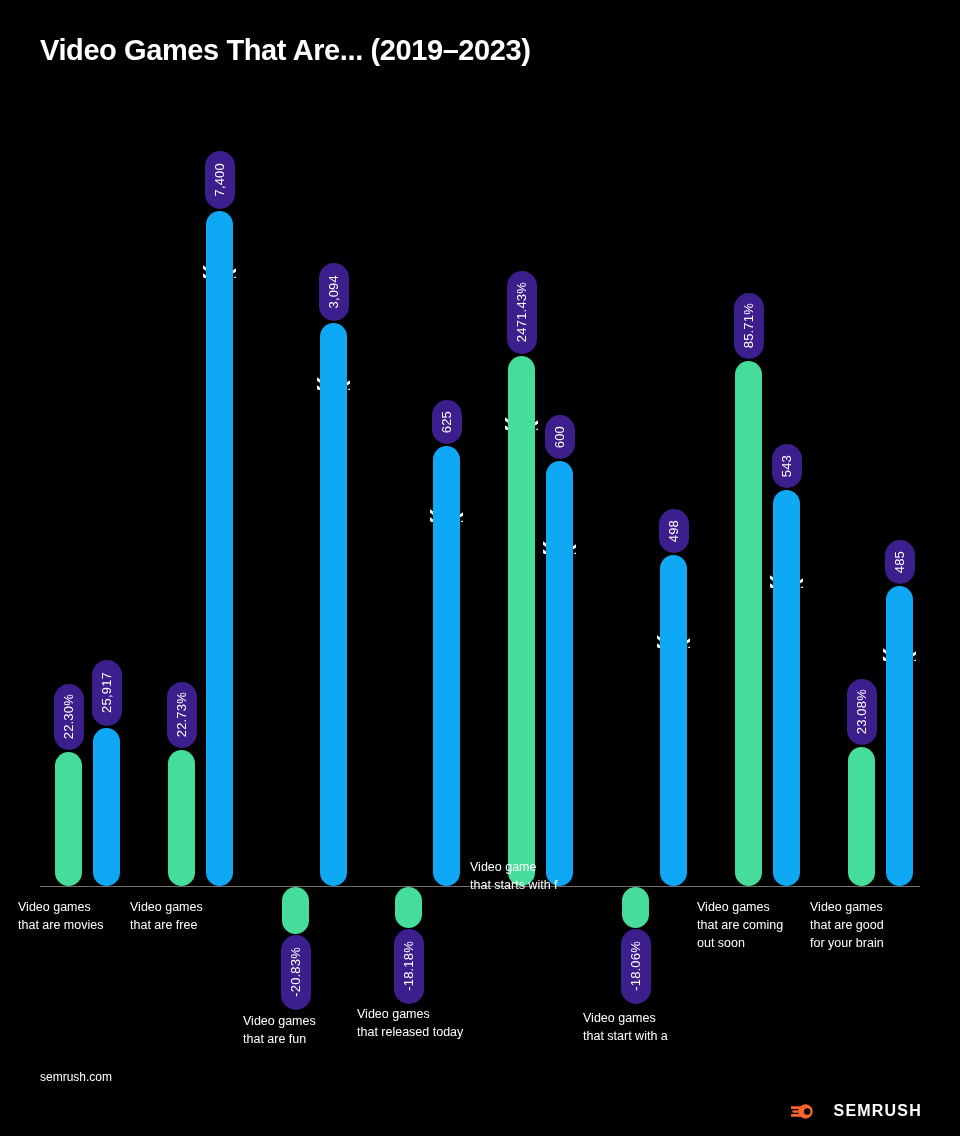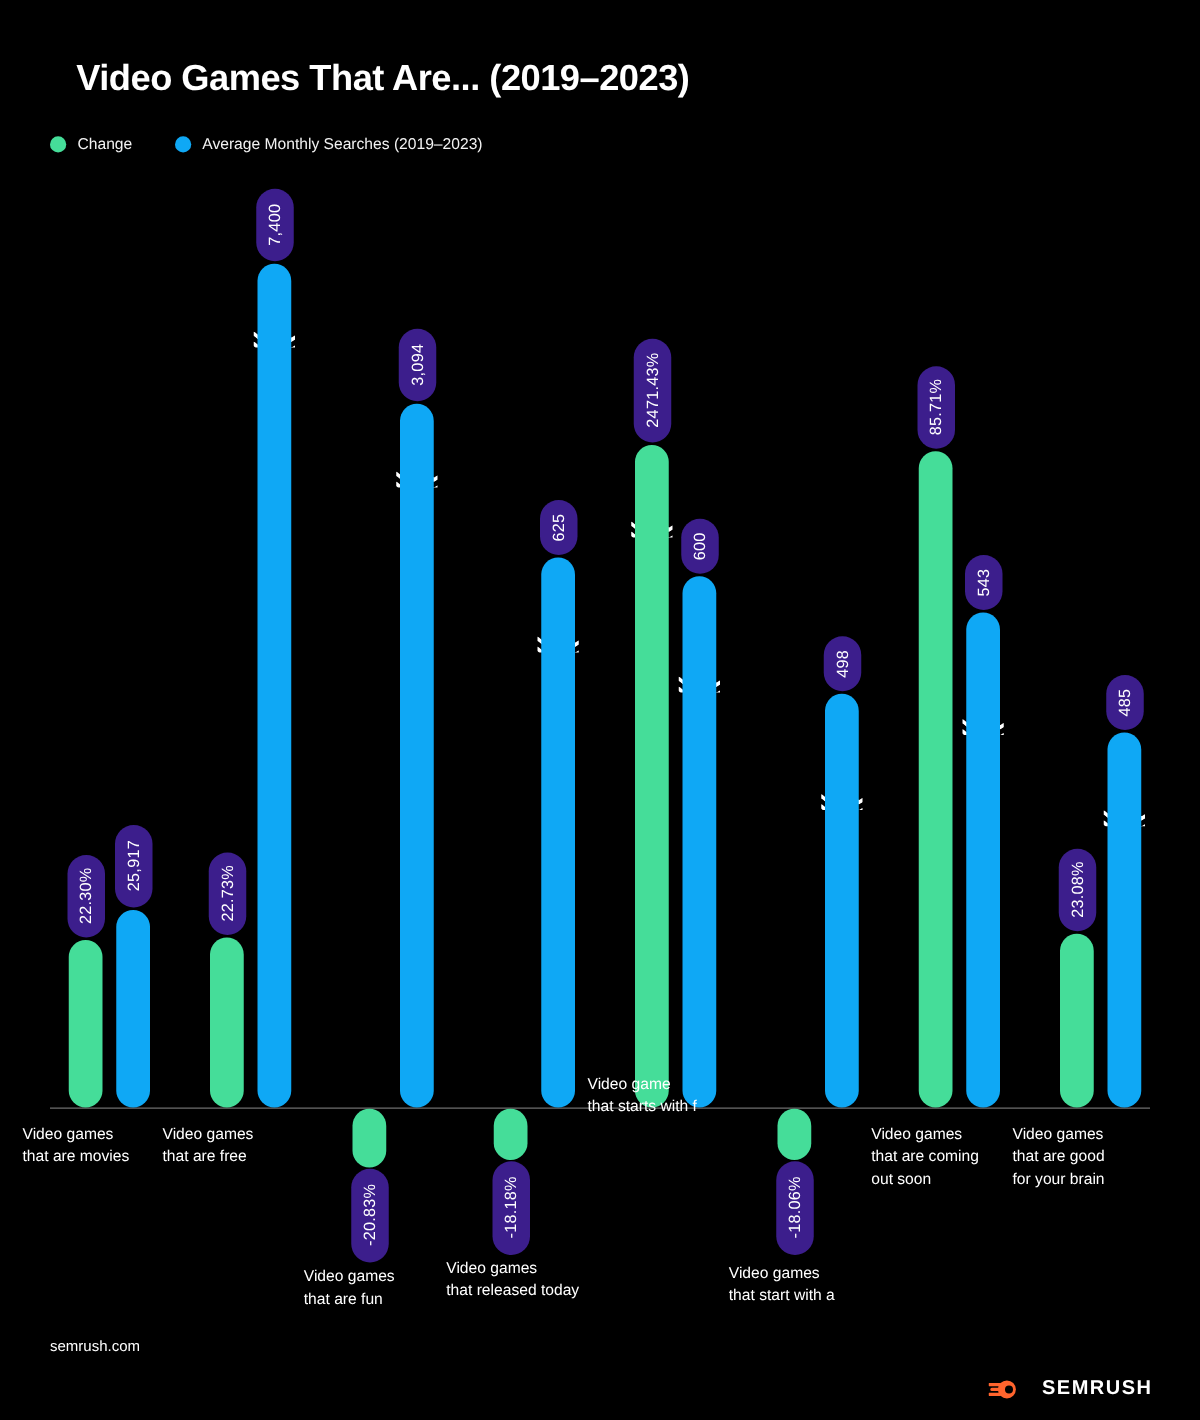--- a/index.html
+++ b/index.html
@@ -8,23 +8,23 @@
     background:#000000;
     font-family:"Liberation Sans", sans-serif;
     color:#ffffff;
     overflow:hidden;
     position:relative;
   }
   .page{position:absolute;inset:0;}
 
   
   .title{
-    position:absolute;left:40px;top:47px;
+    position:absolute;left:40px;top:34px;
     font-size:29px;font-weight:bold;letter-spacing:-0.4px;
-    color:#ffffff;white-space:nowrap;margin-left:21px;
+    color:#ffffff;white-space:nowrap;
   }
   .legend{position:absolute;left:40px;top:108px;display:flex;align-items:center;gap:34px;}
   .legend-item{display:flex;align-items:center;gap:9px;}
   .legend-dot{width:13px;height:13px;border-radius:50%;display:block;}
   .legend-label{font-size:12.5px;color:#f2f2f2;white-space:nowrap;}
 
   
   .plot{position:absolute;left:0;top:0;width:960px;height:1060px;}
   .baseline{
     position:absolute;left:40px;width:880px;height:1px;
@@ -88,30 +88,20 @@
     font-size:16px;font-weight:bold;letter-spacing:1.2px;color:#ffffff;
   }
 </style>
 </head>
 <body>
 
 <div class="page">
 
   <div class="title">Video Games That Are... (2019–2023)</div>
 
-  <div class="legend">
-    <div class="legend-item">
-      <span class="legend-dot" style="background:#45DD99"></span>
-      <span class="legend-label">Change</span>
-    </div>
-    <div class="legend-item">
-      <span class="legend-dot" style="background:#0FA8F5"></span>
-      <span class="legend-label">Average Monthly Searches (2019–2023)</span>
-    </div>
-  </div>
 
   <div class="plot">
     <div class="baseline"></div>
     <div id="bars-root">
         <div class="group" style="left: 0px;">
           <div class="bar up green" style="left: 55px; height: 134px; top: 752px;"></div>
           <div class="badge" style="left: 53.5px; height: 66.4px; top: 683.6px;">
             <span>22.30%</span>
           </div>
           <div class="bar up blue" style="left: 93px; height: 158px; top: 728px;"></div>

